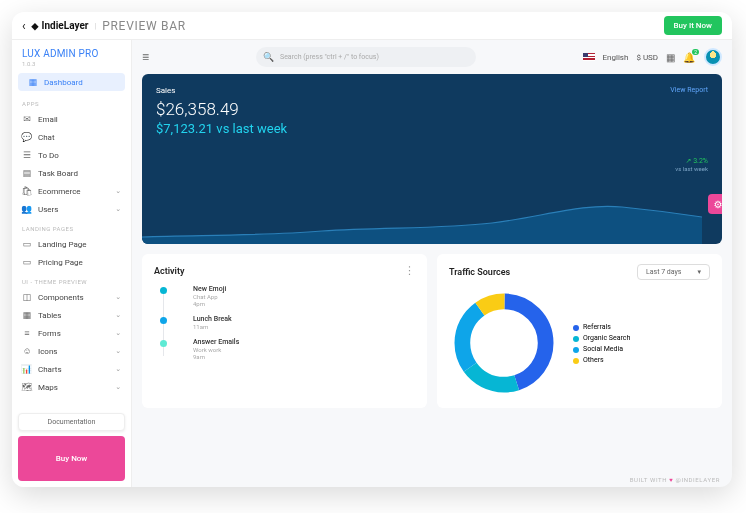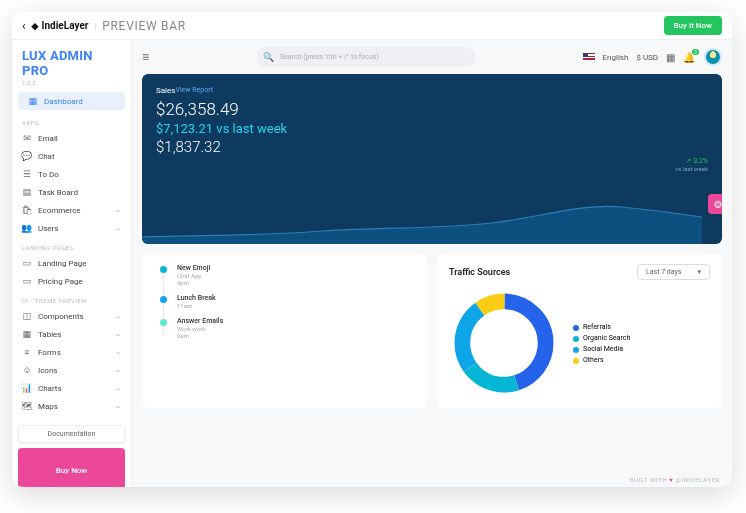--- a/index.html
+++ b/index.html
@@ -9,21 +9,21 @@
 .pb-back{font-size:12px;color:#111}
 .pb-brand{font-weight:700;color:#111;font-size:10px;display:flex;align-items:center;gap:3px}
 .pb-brand::before{content:"◆";font-size:9px}
 .pb-sep{color:#ccc;font-size:7px}
 .pb-label{color:#888;letter-spacing:.06em;font-size:12px}
 .pb-right{margin-left:auto}
 .buy-btn{background:#22c55e;color:#fff;border:none;padding:5px 10px;border-radius:4px;font-size:8px;font-weight:500}
 .main{display:flex;height:calc(100% - 28px)}
 .sidebar{width:120px;background:#fff;border-right:1px solid #eee;display:flex;flex-direction:column;overflow:hidden}
 .sb-head{padding:8px 10px 4px}
-.sb-title{color:#3b82f6;font-size:13px;font-weight:700;letter-spacing:.02em}
+.sb-title{color:#3b82f6;font-size:10px;font-weight:400;letter-spacing:.02em}
 .sb-ver{color:#bbb;font-size:6px;margin-top:1px}
 .sb-section{color:#bbb;font-size:6px;letter-spacing:.08em;padding:7px 10px 3px}
 .sb-item{display:flex;align-items:center;gap:6px;padding:4px 10px;font-size:8px;color:#444;position:relative}
 .sb-item.active{background:#e8f0fe;color:#3b82f6;border-radius:4px;margin:2px 6px}
 .sb-ic{width:10px;height:10px;display:inline-flex;align-items:center;justify-content:center;font-size:9px;color:#666}
 .sb-item.active .sb-ic{color:#3b82f6}
 .sb-chev{margin-left:auto;font-size:7px;color:#999}
 .sb-foot{margin-top:auto;padding:6px}
 .doc-btn{background:#fff;border:1px solid #eee;font-size:7px;padding:4px;width:100%;border-radius:4px;color:#666;box-shadow:0 1px 3px rgba(0,0,0,.08);margin-bottom:5px}
 .buynow-btn{background:#ec4899;color:#fff;border:none;font-size:8px;padding:18px;width:100%;border-radius:4px;font-weight:500}
@@ -34,40 +34,40 @@
 .search-ic{font-size:9px;color:#999}
 .search-txt{font-size:7px;color:#aaa}
 .tb-right{display:flex;align-items:center;gap:8px;font-size:8px;color:#555}
 .flag{width:12px;height:8px;background:linear-gradient(#b22234 10%,#fff 10% 20%,#b22234 20% 30%,#fff 30% 40%,#b22234 40% 50%,#fff 50% 60%,#b22234 60% 70%,#fff 70% 80%,#b22234 80% 90%,#fff 90%);position:relative}
 .flag::before{content:"";position:absolute;width:5px;height:4px;background:#3c3b6e;top:0;left:0}
 .grid-ic,.bell-ic{font-size:10px;color:#666;position:relative}
 .badge{position:absolute;top:-3px;right:-3px;background:#22c55e;color:#fff;font-size:5px;padding:0 2px;border-radius:5px}
 .avatar{width:18px;height:18px;border-radius:50%;background:radial-gradient(circle at 50% 35%,#fde68a 30%,#0891b2 30%);border:2px solid #cfe8ff}
 .cards{padding:0 10px 10px;display:flex;flex-direction:column;gap:10px;overflow:auto;flex:1}
 .hero{background:#0f3a5f;border-radius:6px;padding:12px 14px;color:#fff;position:relative;height:170px;overflow:hidden}
-.hero-top{display:flex;font-size:8px}
+.hero-top{display:flex;justify-content:space-between;font-size:8px}
 .hero-view{color:#60a5fa;font-size:7px}
 .hero-amt{font-size:17px;font-weight:300;margin-top:4px}
 .hero-sub{color:#22d3ee;font-size:13px;margin-top:2px}
 .hero-weekly{font-size:8px;margin-top:10px}
 .hero-amt2{font-size:15px;font-weight:300;margin-top:2px}
 .hero-trend{position:absolute;right:14px;top:83px;text-align:right;font-size:7px}
 .trend-pct{color:#22c55e}
 .trend-lbl{color:#7ba3c4;font-size:6px}
 .fab{position:absolute;right:-6px;top:120px;width:20px;height:20px;background:#ec4899;border-radius:4px;display:flex;align-items:center;justify-content:center;color:#fff;font-size:10px}
 .spark{position:absolute;bottom:0;left:0;right:0;height:55px}
 .row2{display:flex;gap:10px}
 .card{background:#fff;border-radius:6px;padding:10px 12px;flex:1}
 .card-h{display:flex;justify-content:space-between;align-items:center;margin-bottom:8px}
 .card-t{font-size:9px;font-weight:600;color:#222}
 .more-ic{color:#999;font-size:11px}
 .dd{border:1px solid #ddd;border-radius:4px;padding:3px 8px;font-size:7px;color:#666;display:flex;align-items:center;gap:16px}
 .act-list{display:flex;flex-direction:column;gap:8px;padding-left:6px;position:relative}
 .act-list::before{content:"";position:absolute;left:9px;top:4px;bottom:4px;width:1px;background:#e5e7eb}
-.act-item{display:flex;gap:10px;position:relative;z-index:1}
+.act-item{display:flex;gap:26px;position:relative;z-index:1}
 .act-dot{width:7px;height:7px;border-radius:50%;margin-top:2px;flex-shrink:0}
 .act-body{font-size:7px}
 .act-title{color:#333;font-weight:500}
 .act-sub{color:#aaa;font-size:6px}
 .donut-wrap{display:flex;align-items:center;gap:14px}
 .legend{display:flex;flex-direction:column;gap:3px;font-size:7px}
 .leg-item{display:flex;align-items:flex-end;gap:4px}
 .leg-dot{width:6px;height:6px;border-radius:50%}
 .footer{text-align:right;font-size:6px;color:#bbb;padding:4px 12px;letter-spacing:.1em}
 .footer b{color:#ec4899}
@@ -187,36 +187,39 @@
       </div>
 
       <div class="cards">
         <div class="hero">
           <div class="hero-top">
             <span>Sales</span>
             <span class="hero-view">View Report</span>
           </div>
           <div class="hero-amt">$26,358.49</div>
           <div class="hero-sub">$7,123.21 vs last week</div>
-          <div class="hero-amt2">$1,837.32</div>
           <div class="hero-trend">
             <div class="trend-pct">↗ 3.2%</div>
             <div class="trend-lbl">vs last week</div>
           </div>
           <div class="fab">
               <span>⚙</span>
             </div>
           <svg class="spark" viewBox="0 0 560 55" preserveAspectRatio="none">
             <path d="M0,48 C60,46 120,47 180,42 C240,38 300,40 350,34 C400,28 440,14 480,18 C510,21 540,25 560,28 L560,55 L0,55 Z" fill="#0d5080"></path>
             <path d="M0,48 C60,46 120,47 180,42 C240,38 300,40 350,34 C400,28 440,14 480,18 C510,21 540,25 560,28" fill="none" stroke="#2a7fb8" stroke-width="1.2"></path>
           </svg>
         </div>
 
         <div class="row2">
           <div class="card">
+            <div class="card-h">
+              <span class="card-t">Activity</span>
+              <span class="more-ic">⋮</span>
+            </div>
             <div class="act-list" id="act-list">
                 <div class="act-item">
                   <span class="act-dot" style="background:#06b6d4"></span>
                   <div class="act-body">
                     <div class="act-title">New Emoji</div>
                     <div class="act-sub">Chat App</div>
                     <div class="act-sub">4pm</div>
                   </div>
                 </div>
                 <div class="act-item">

